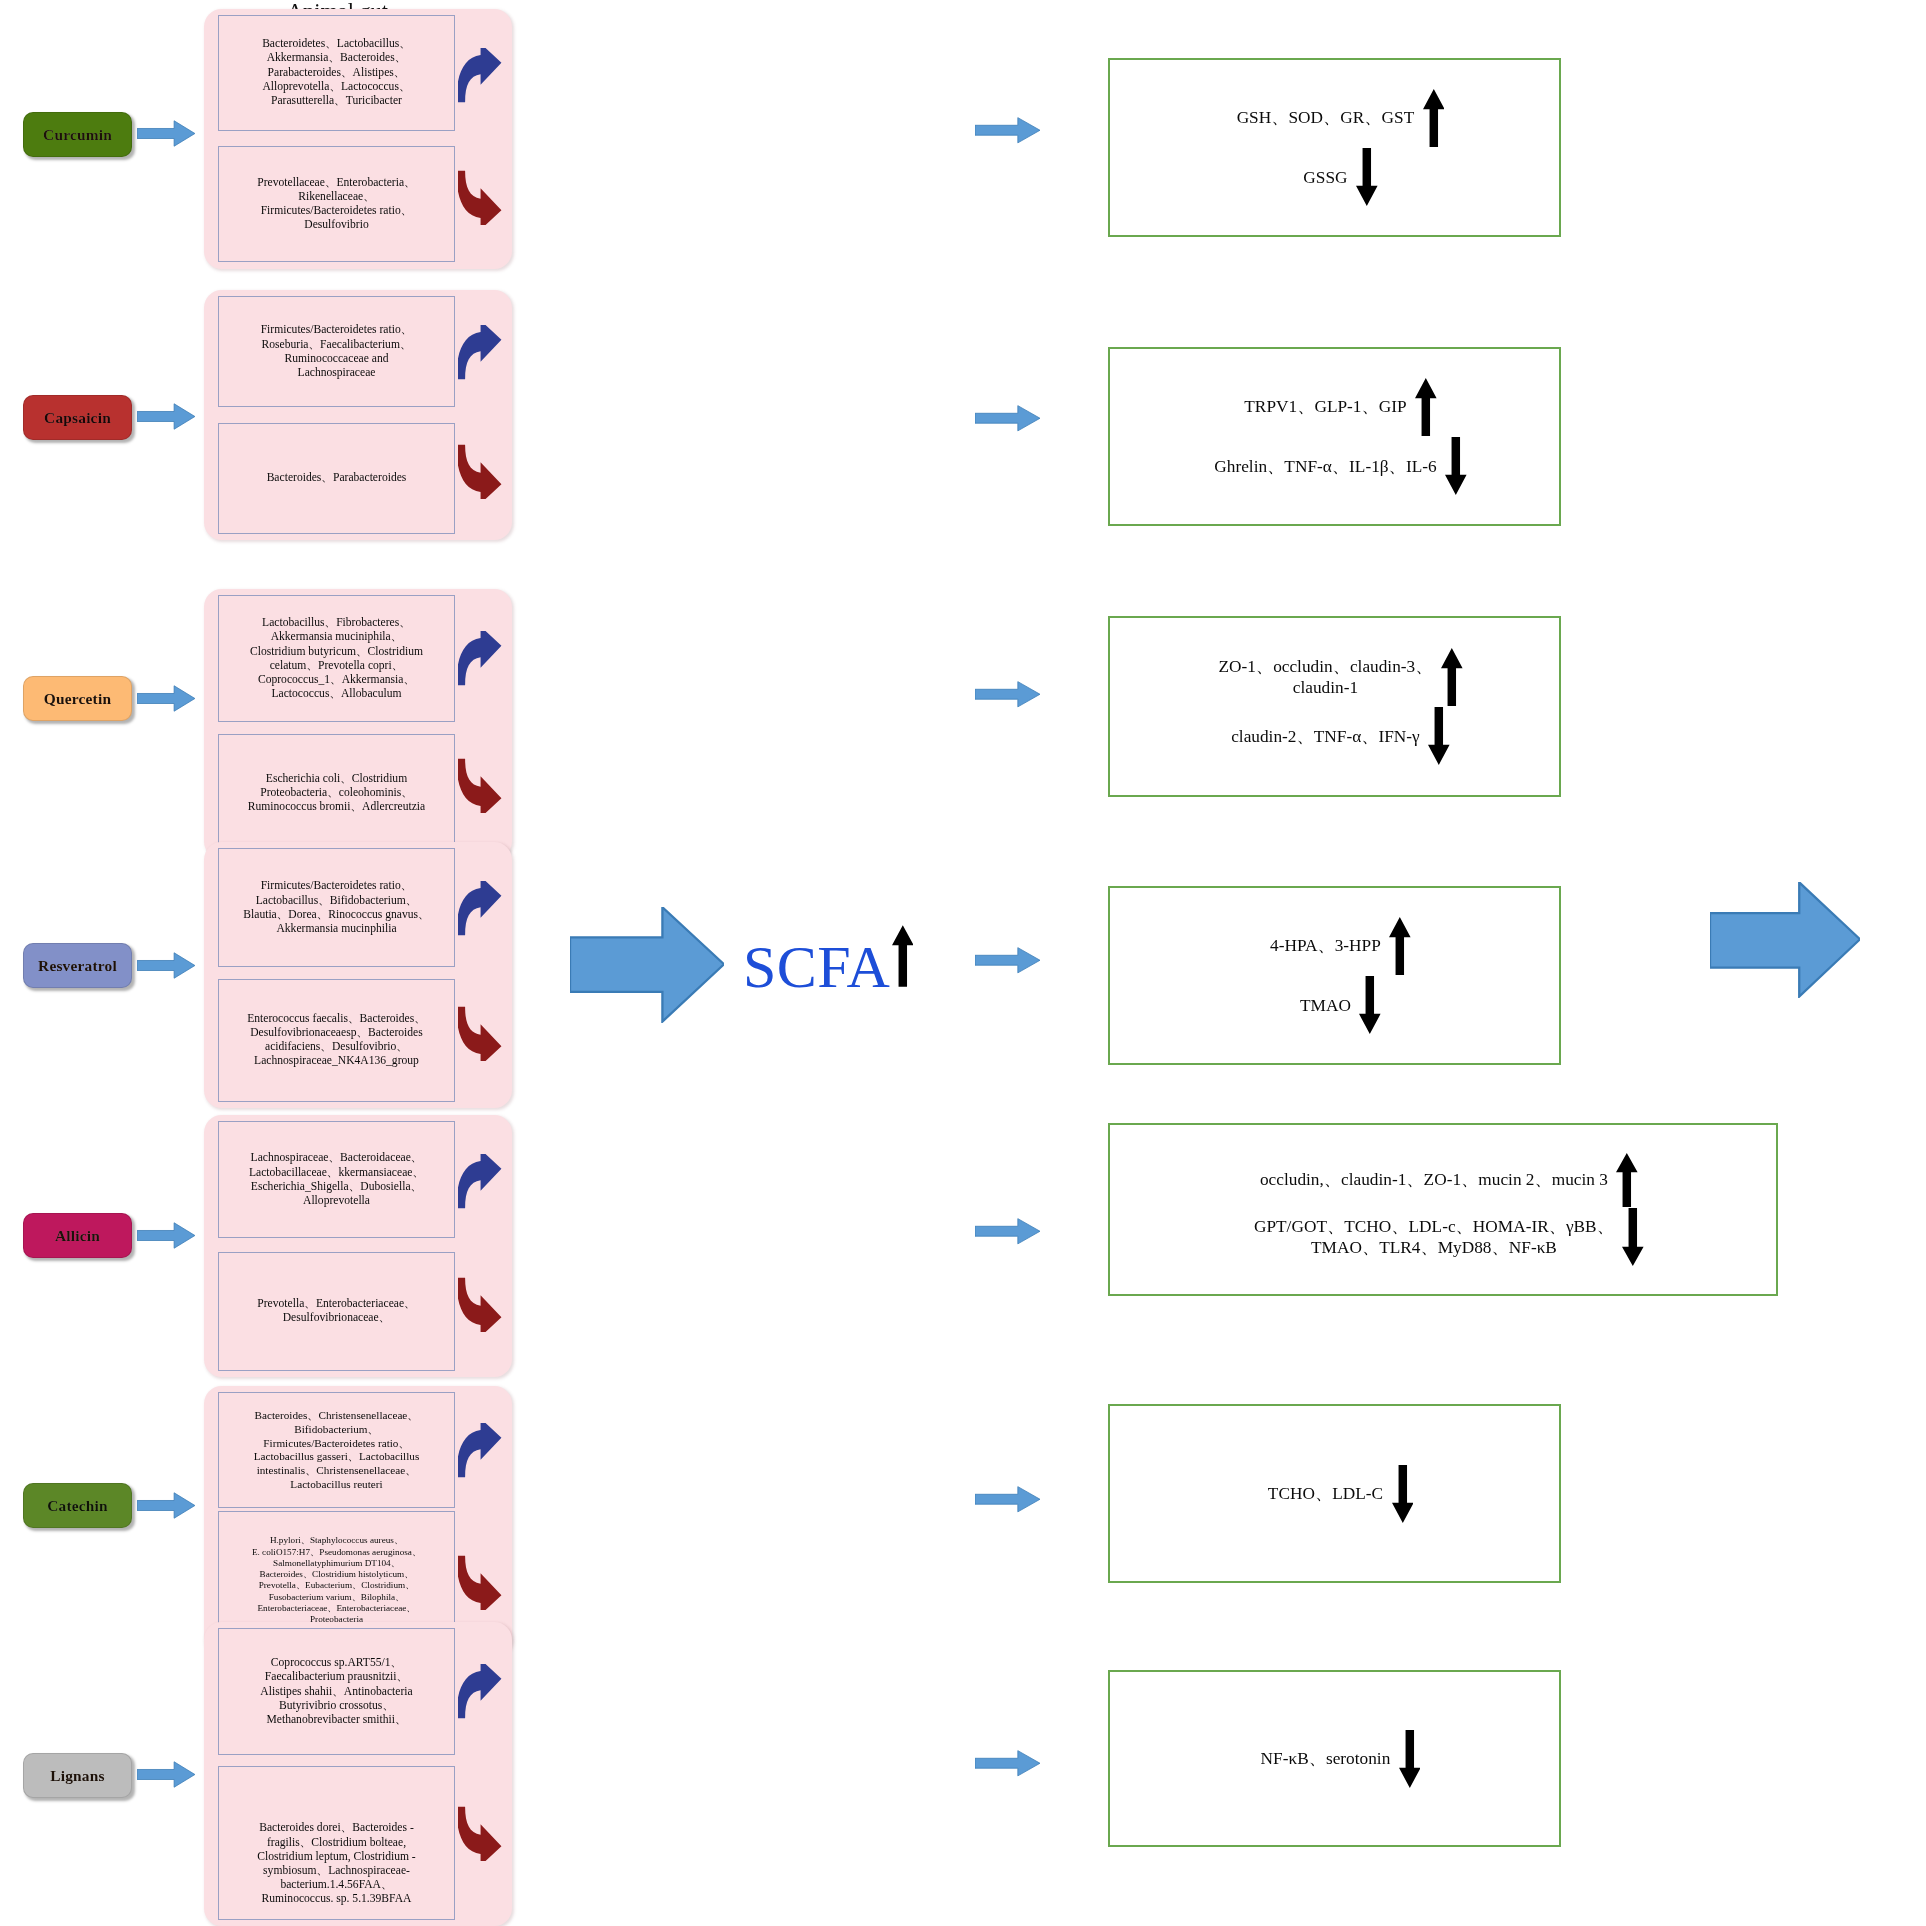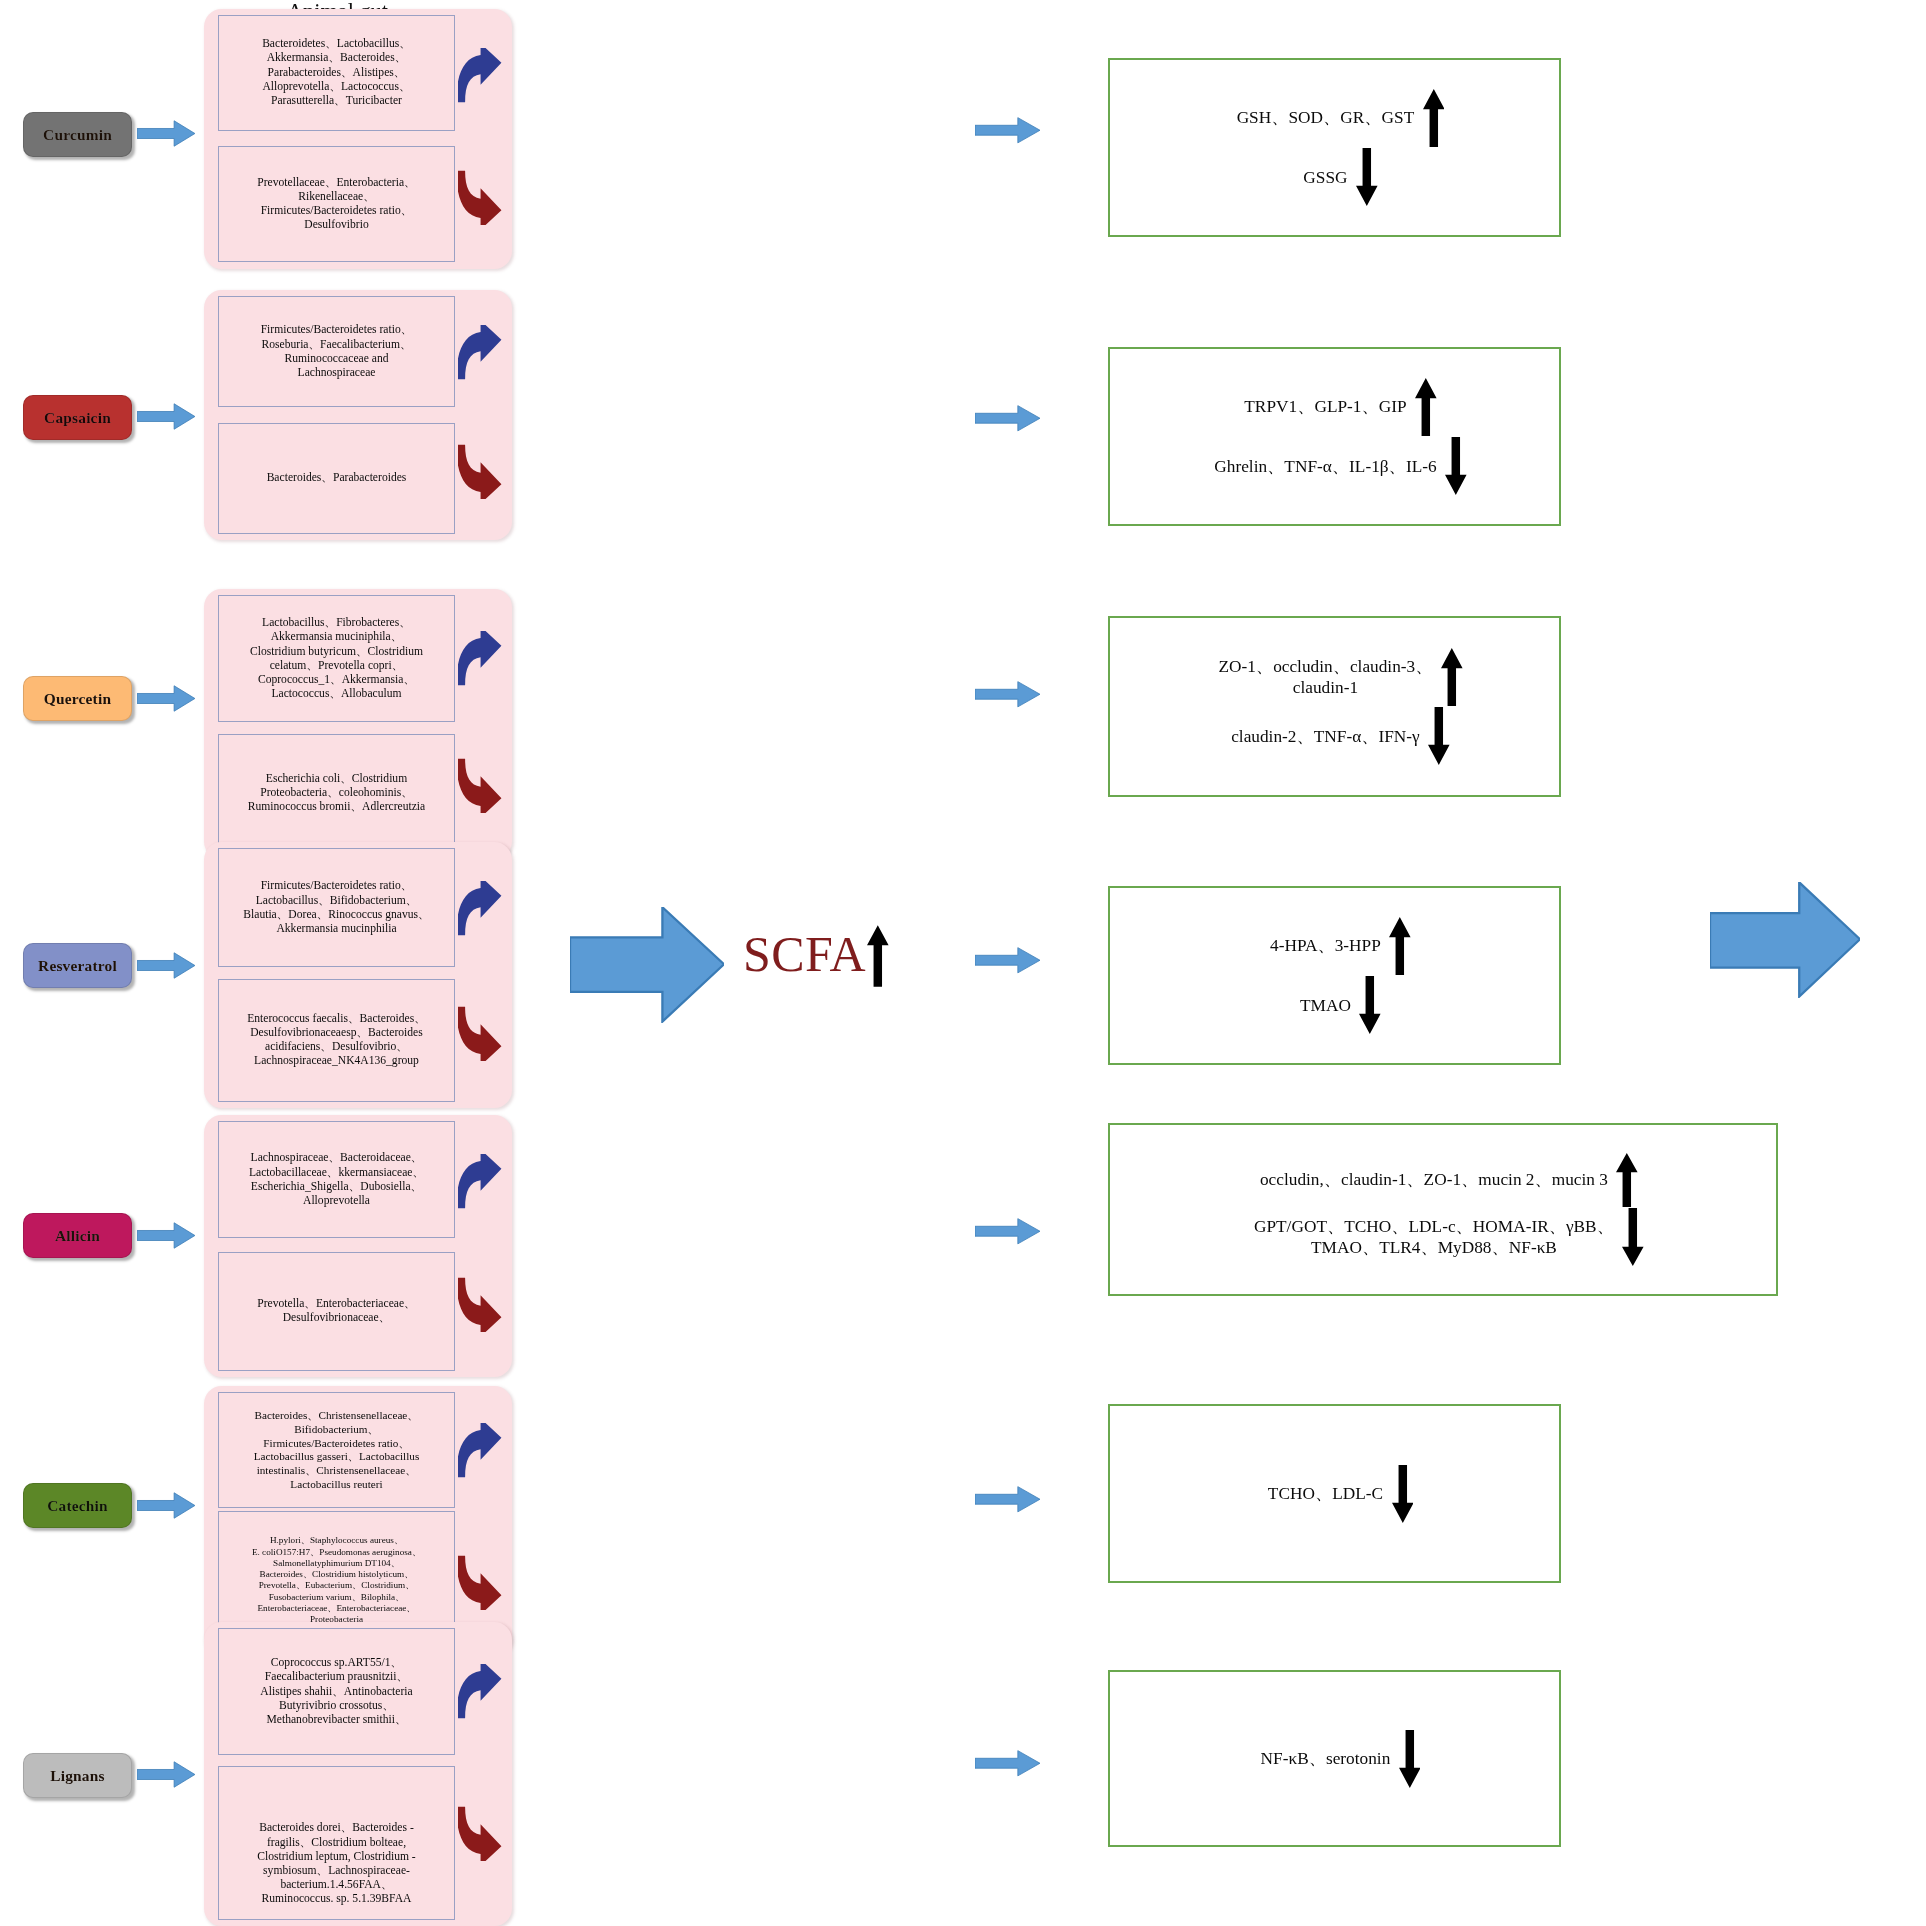--- a/index.html
+++ b/index.html
@@ -57,25 +57,25 @@
     font-size:22.3px;
     color:#111;
     white-space:nowrap;
   }
 
   
   .bigarrow{position:absolute;}
   .bigarrow svg{display:block;}
   .scfa{
     position:absolute;
-    font-size:50px;
+    font-size:60px;
     letter-spacing:0.4px;
-    color:#7f1d1d;
+    color:#1d4ed8;
     white-space:nowrap;
-    display:flex;align-items:flex-start;
+    display:flex;align-items:flex-end;
   }
 
   
   .obox{
     position:absolute;
     box-sizing:border-box;
     border:2.7px solid #6aa84f;
     background:#fff;
     display:flex;flex-direction:column;
     align-items:stretch;justify-content:center;
@@ -96,21 +96,21 @@
   .varrow{flex:0 0 auto;}
   .varrow svg{display:block;}
 </style>
 </head>
 <body>
 
 <div class="canvas">
 
   <div class="animalgut-title" style="left:287px;top:-1.5px;">Animal gut</div>
 
-  <div class="compound" style="left:23px;top:112px;width:107px;height:43px;background:#737373;">
+  <div class="compound" style="left:23px;top:112px;width:107px;height:43px;background:#4d7c0f;">
     <span>Curcumin</span>
   </div>
   <div class="smallarrow" style="left:137px;top:120px;">
     <svg width="58" height="27" viewBox="0 0 150 70">
         <path d="M0 22 H96 V2 L150 35 L96 68 V48 H0 Z" fill="#5b9bd5" stroke="#3a7bb5" stroke-width="2"></path>
       </svg>
   </div>
 
   <div class="gutwrap" style="left:204px;top:8.5px;width:308px;height:260px;">
     <div class="gutpanel"></div>

